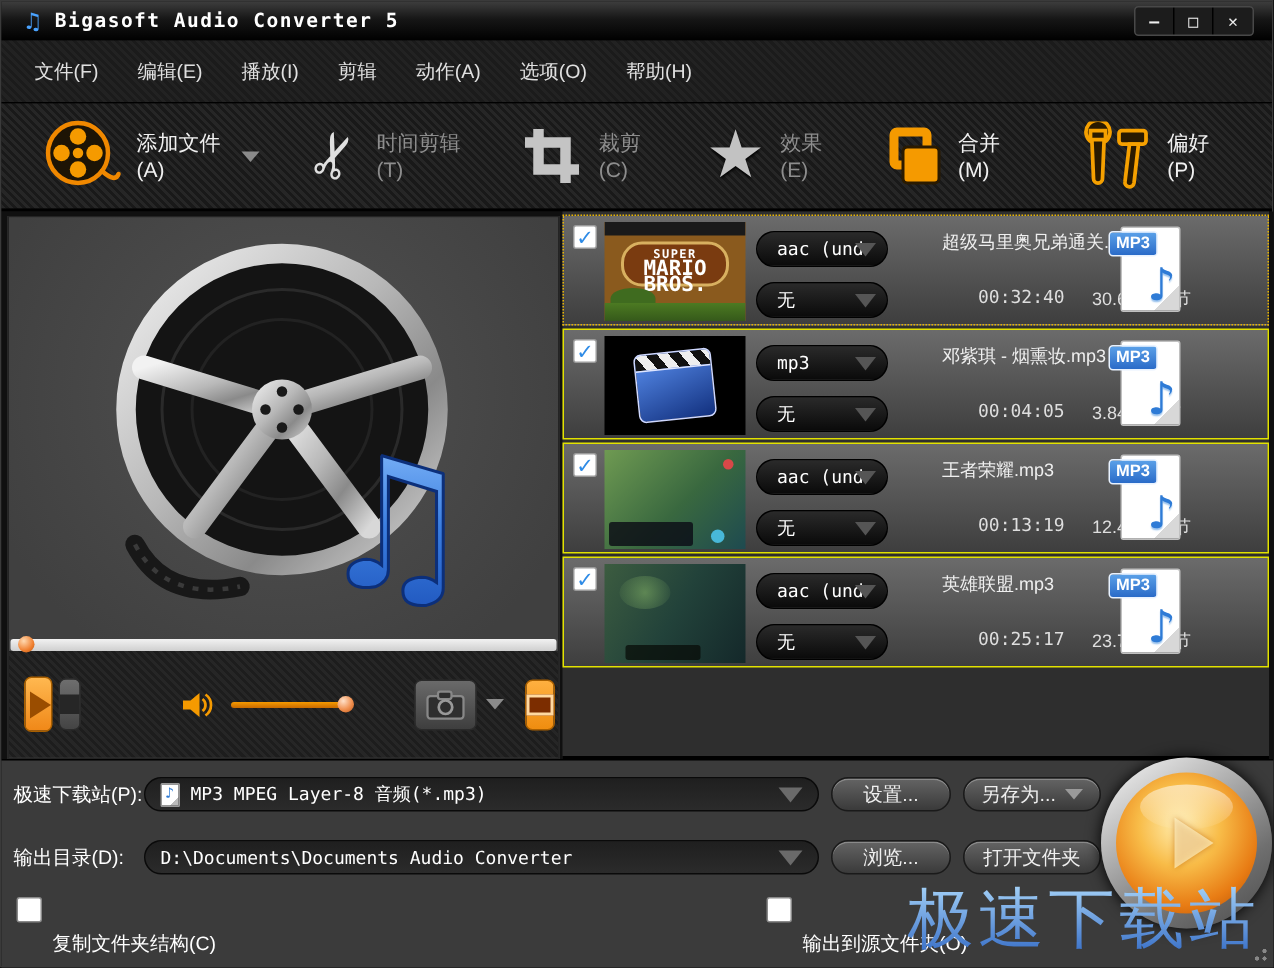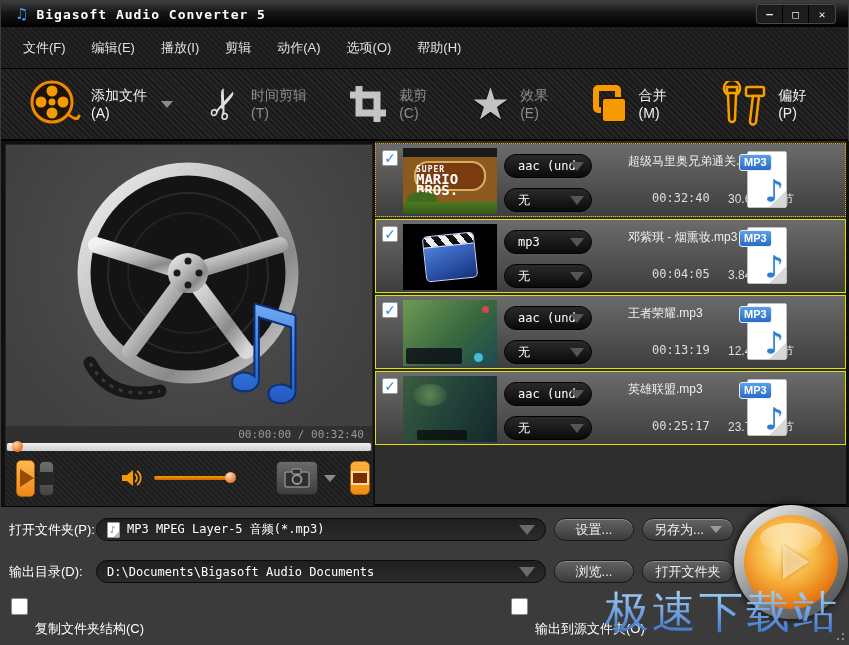--- a/index.html
+++ b/index.html
@@ -107,21 +107,21 @@
   .doc-note { position:absolute; right:3px; bottom:0px; font-size:30px; color:#2e7bd6;
     font-family:"DejaVu Sans",sans-serif; text-shadow:0 1px 1px #9cc4ee; }
   .doc-badge { position:absolute; left:-4px; top:3px; background:linear-gradient(#5aa0e8,#2a6bc8);
     border:1px solid #e8f2ff; border-radius:3px; color:#fff; font-weight:bold; font-size:11px;
     padding:0 4px; line-height:15px; }
 
   
   .thumb-mario { background:#8a5a1e; }
   .mario-top { height:9px; background:#1a1a1a; }
   .mario-box { margin:4px auto 0; width:72px; height:30px; background:#7a3b10;
-    border:2px solid #d8b060; border-radius:14px; text-align:left; color:#fff;
+    border:2px solid #d8b060; border-radius:14px; text-align:center; color:#fff;
     font-family:"DejaVu Sans Mono",monospace; font-weight:bold; }
   .mario-box .l1 { font-size:8px; line-height:9px; padding-top:2px; letter-spacing:1px; }
   .mario-box .l2 { font-size:14px; line-height:11px; }
   .mario-ground { position:absolute; bottom:0; left:0; width:100%; height:12px;
     background:linear-gradient(#4c7a22,#35591a); }
   .mario-hill { position:absolute; bottom:8px; left:4px; width:30px; height:14px;
     background:#3f6b1f; border-radius:50% 50% 0 0; }
   .thumb-clapper { display:flex; align-items:center; justify-content:center; }
   .clapper { width:52px; height:46px; transform:rotate(-6deg); border-radius:5px;
     background:linear-gradient(160deg,#5a90f0,#12307e); border:1px solid #cfd8ff; position:relative; overflow:hidden; }
@@ -291,23 +291,20 @@
             </g>
             <circle cx="138" cy="120" r="20" fill="url(#metal)"></circle>
             <circle cx="138" cy="108" r="3.5" fill="#1a1a1a"></circle>
             <circle cx="138" cy="132" r="3.5" fill="#1a1a1a"></circle>
             <circle cx="127" cy="120" r="3.5" fill="#1a1a1a"></circle>
             <circle cx="149" cy="120" r="3.5" fill="#1a1a1a"></circle>
             <text x="160" y="238" font-size="120" fill="url(#blueNote)" stroke="#0c2f7a" stroke-width="2" font-family="DejaVu Sans">♫</text>
           </svg>
         </div>
       </div>
-      <div class="time-strip">
-        <span class="time-text">00:00:00 / 00:32:40</span>
-      </div>
       <div class="progress">
         <div class="progress-dot"></div>
       </div>
       <div class="controls">
         <div class="play-btn">
             <div class="play-tri"></div>
           </div>
         <div class="stop-btn">
             <div class="stop-sq"></div>
           </div>
@@ -442,37 +439,37 @@
           <div class="doc-page"></div>
           <span class="doc-note">♪</span>
           <span class="doc-badge">MP3</span>
         </div>
       </div>
 
     </div>
   </div>
 
   <div class="bottom">
-    <span class="form-label" style="left:8px; top:14px;">打开文件夹(P):</span>
+    <span class="form-label" style="left:8px; top:14px;">极速下载站(P):</span>
     <div class="combo" style="top:11px;">
       <span class="mini-doc"></span>
-      <span>MP3 MPEG Layer-5 音频(*.mp3)</span>
+      <span>MP3 MPEG Layer-8 音频(*.mp3)</span>
       <span class="caret"></span>
     </div>
     <div class="pill-btn" style="left:553px; top:11px; width:80px;">
       <span>设置...</span>
     </div>
     <div class="pill-btn" style="left:641px; top:11px; width:92px;">
       <span>另存为...</span>
         <span class="small-caret"></span>
     </div>
 
     <span class="form-label" style="left:8px; top:56px;">输出目录(D):</span>
     <div class="combo" style="top:53px;">
-      <span>D:\Documents\Bigasoft Audio Documents</span>
+      <span>D:\Documents\Documents Audio Converter</span>
       <span class="caret"></span>
     </div>
     <div class="pill-btn" style="left:553px; top:53px; width:80px;">
       <span>浏览...</span>
     </div>
     <div class="pill-btn" style="left:641px; top:53px; width:92px;">
       <span>打开文件夹</span>
     </div>
 
     <div class="cb" style="left:10px; top:91px;"></div>

